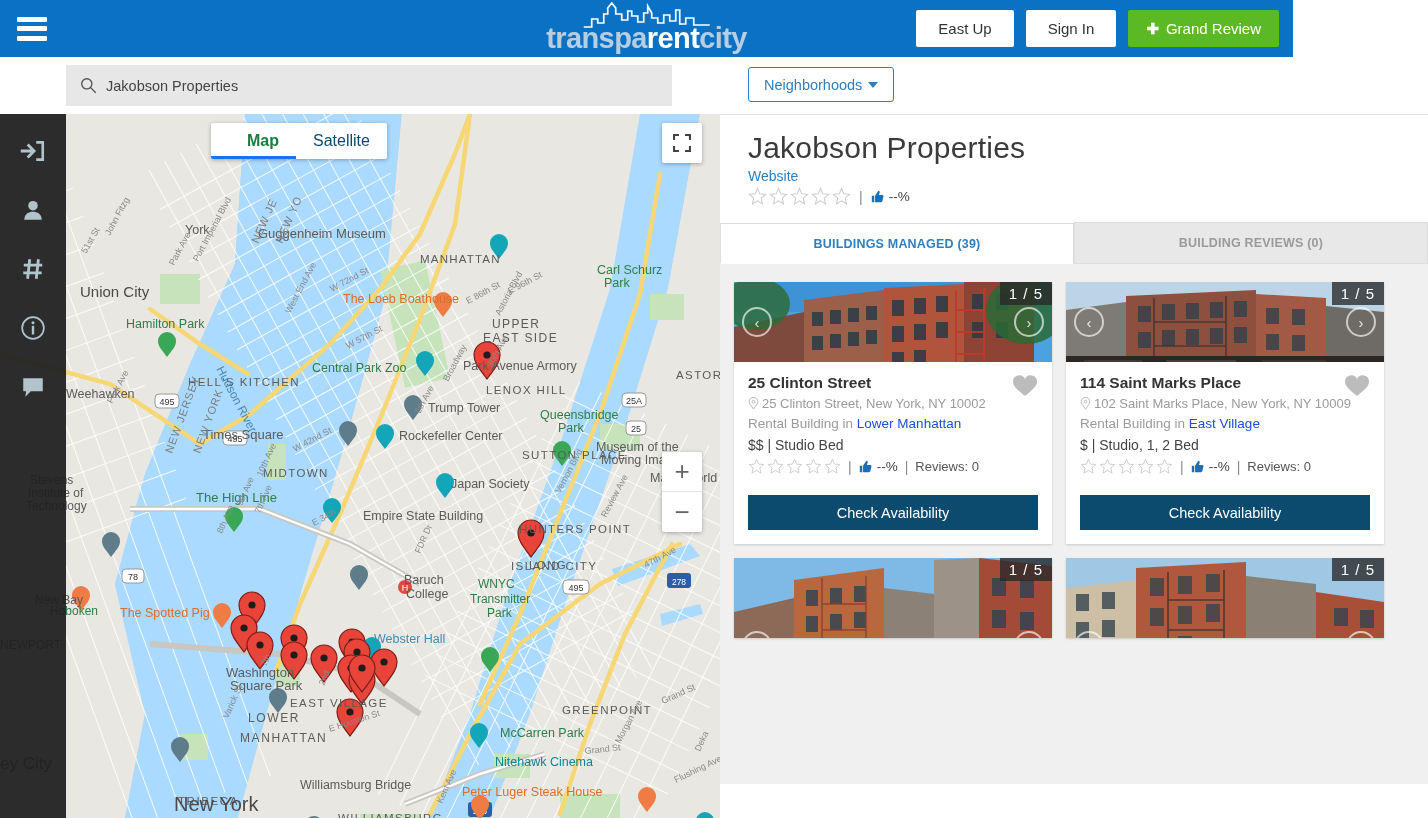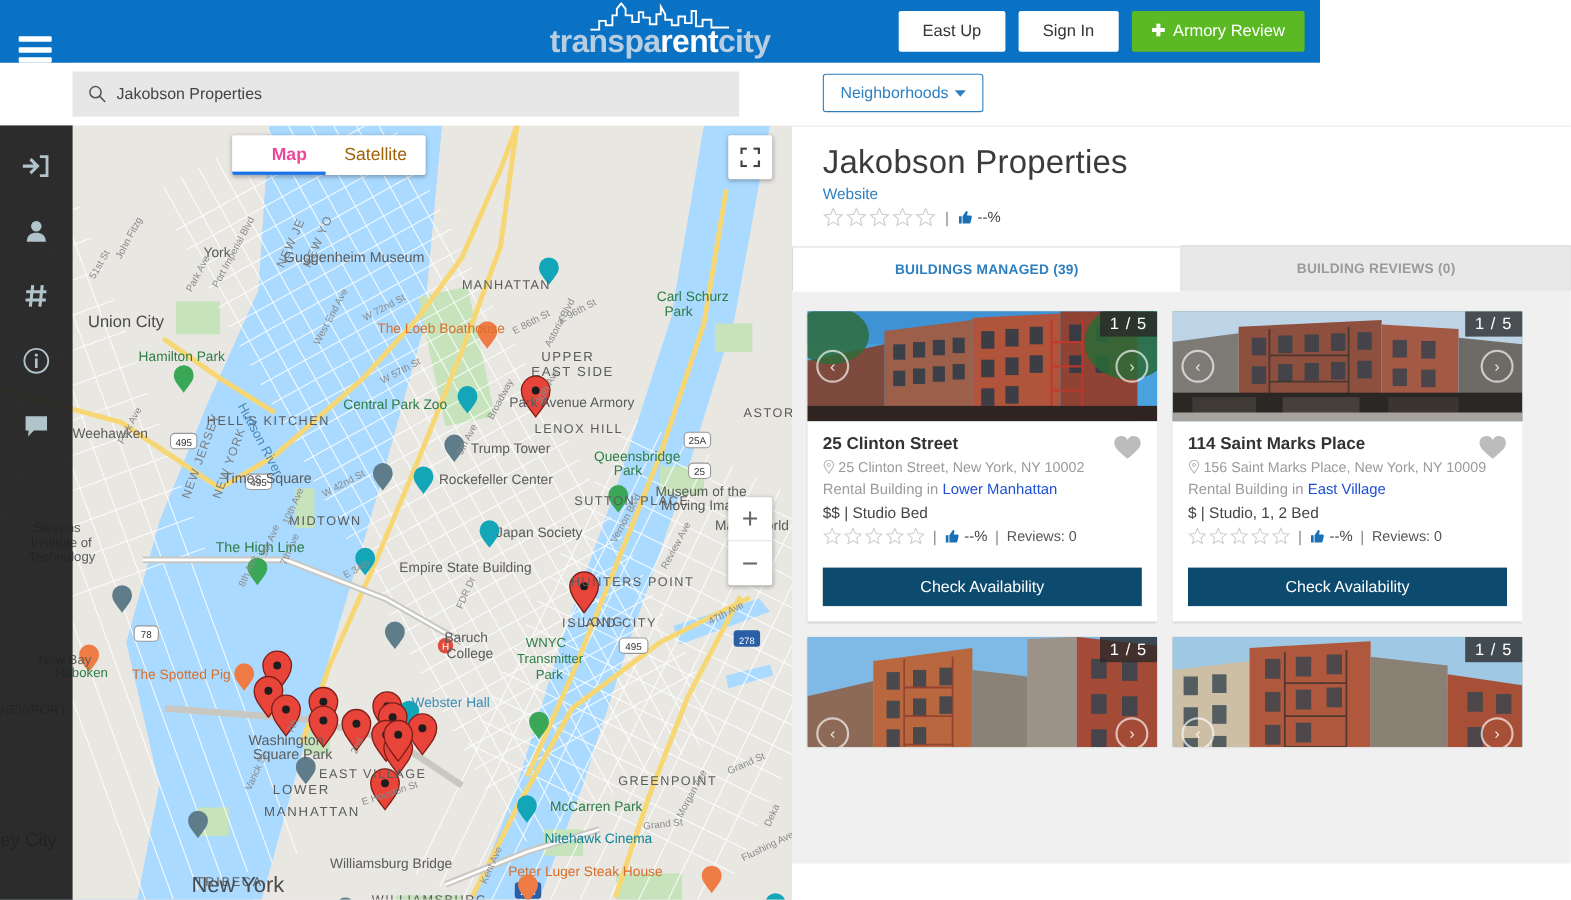--- a/index.html
+++ b/index.html
@@ -5,23 +5,23 @@
   * { box-sizing: border-box; margin: 0; padding: 0; }
   html, body {
     width: 1428px; height: 818px;
     font-family: "Liberation Sans", sans-serif;
     overflow: hidden;
     background: #fff;
   }
 
   
   .topbar {
-    position: absolute; top: 0; left: 0; width: 1200px; height: 57px;
+    position: absolute; top: 0; left: 0; width: 1293px; height: 57px;
     background: #0a72c4; z-index: 60;
-    display: flex; align-items: flex-end;
+    display: flex; align-items: center;
   }
   .hamburger {
     width: 30px; height: 24px; margin-left: 17px;
     display: flex; flex-direction: column; justify-content: space-between;
     cursor: pointer;
   }
   .hamburger span { display:block; height: 5px; background: #fff; border-radius: 1px; }
 
   .logo-wrap {
     position: absolute; left: 50%; transform: translateX(-50%);
@@ -92,22 +92,22 @@
     position: absolute; left: 0; top: 114px; width: 720px; height: 704px;
     overflow: hidden; background: #e8e6e1; z-index: 10;
   }
   .mapsvg { position:absolute; left:0; top:0; }
 
   .map-type {
     position:absolute; left:211px; top:9px; display:flex;
     background:#fff; box-shadow:0 1px 4px rgba(0,0,0,.3); z-index:20;
     border-radius:2px; overflow:hidden;
   }
-  .map-type div { padding:0 17px; height:36px; line-height:36px; font-size:16px; color:#a16207; cursor:pointer;}
-  .map-type .on { color:#ec4899; font-weight:700; border-bottom:3px solid #1a73e8;padding-left:36px; }
+  .map-type div { padding:0 17px; height:36px; line-height:36px; font-size:16px; color:#0c4a6e; cursor:pointer;}
+  .map-type .on { color:#15803d; font-weight:700; border-bottom:3px solid #1a73e8;padding-left:36px; }
   .fullscreen-btn {
     position:absolute; right:18px; top:9px; width:40px; height:40px;
     background:#fff; box-shadow:0 1px 4px rgba(0,0,0,.3); z-index:20;
     display:flex;align-items:center;justify-content:center; cursor:pointer;border-radius:2px;
   }
   .zoomctl {
     position:absolute; right:18px; top:338px; width:40px; background:#fff;
     box-shadow:0 1px 4px rgba(0,0,0,.3); z-index:20; border-radius:2px;
   }
   .zoomctl div { height:40px; display:flex;align-items:center;justify-content:center;
@@ -135,21 +135,21 @@
   }
   .tab.active { color:#2d7fc0; background:#fff; border:1px solid #ddd; border-bottom:1px solid #fff; position:relative; top:1px;}
   .tab.idle { color:#9a9a9a; background:#e8e8e8; border:1px solid #ddd; border-bottom:none;}
 
   .cards {
     background:#f0f0f0; padding: 18px 14px 0 14px; height: 520px;
     display:flex; flex-wrap:wrap; gap:14px; align-content:flex-start;
     overflow:hidden;
   }
   .card { width: 318px; background:#fff; box-shadow:0 1px 2px rgba(0,0,0,.16); }
-  .card-img { position:relative; width:318px; height:100px; overflow:hidden; background:#8aa; }
+  .card-img { position:relative; width:318px; height:80px; overflow:hidden; background:#8aa; }
   .card-img svg { position:absolute; left:0; top:0; }
   .badge {
     position:absolute; right:0; top:0; background:rgba(40,40,40,.78); color:#fff;
     font-size:15px; padding:3px 9px; letter-spacing:1px;
   }
   .arrow {
     position:absolute; top:50%; transform:translateY(-50%);
     width:30px;height:30px;border:2px solid rgba(255,255,255,.65);border-radius:50%;
     display:flex;align-items:center;justify-content:center;color:rgba(255,255,255,.85);
     font-size:15px; cursor:pointer;
@@ -188,21 +188,21 @@
     <div class="logo-text">
       <span class="dim">transpa</span><span class="bright">rent</span><span class="dim">city</span>
     </div>
   </div>
 
   <div class="hdr-actions">
     <button class="btn-white">East Up</button>
     <button class="btn-white">Sign In</button>
     <button class="btn-green">
       <span class="plus-glyph">✚</span>
-      <span>Armory Review</span>
+      <span>Grand Review</span>
     </button>
   </div>
 </div>
 
 <div class="searchrow">
   <div class="searchbox">
     <svg class="mag" viewBox="0 0 20 20">
       <circle cx="8" cy="8" r="6" fill="none" stroke="#555" stroke-width="1.6"></circle>
       <line x1="12.5" y1="12.5" x2="18.5" y2="18.5" stroke="#555" stroke-width="1.6"></line>
     </svg>
@@ -810,21 +810,21 @@
         <div class="arrow l">‹</div>
         <div class="arrow r">›</div>
       </div>
       <div class="card-body">
         <div class="card-title">114 Saint Marks Place</div>
         <div class="card-addr">
           <svg width="11" height="13" viewBox="0 0 12 15">
             <path d="M6,14 C2.6,9.2 1,7.3 1,5.4 A5,5 0 0 1 11,5.4 C11,7.3 9.4,9.2 6,14 Z" fill="none" stroke="#b4b4b4" stroke-width="1.1"></path>
             <circle cx="6" cy="5.4" r="1.6" fill="none" stroke="#b4b4b4" stroke-width="1"></circle>
           </svg>
-          <span>156 Saint Marks Place, New York, NY 10009</span>
+          <span>102 Saint Marks Place, New York, NY 10009</span>
         </div>
         <div class="card-sub">
           <span>Rental Building in</span>
           <a>East Village</a>
         </div>
         <div class="card-price">$ | Studio, 1, 2 Bed</div>
         <div class="card-rate">
           <div class="stars">
             <svg width="17" height="17" viewBox="0 0 20 20">
                 <path d="M10 1.5 L12.4 7.2 L18.5 7.7 L13.9 11.8 L15.3 17.8 L10 14.6 L4.7 17.8 L6.1 11.8 L1.5 7.7 L7.6 7.2 Z" fill="none" stroke="#cccccc" stroke-width="1.1"></path>

